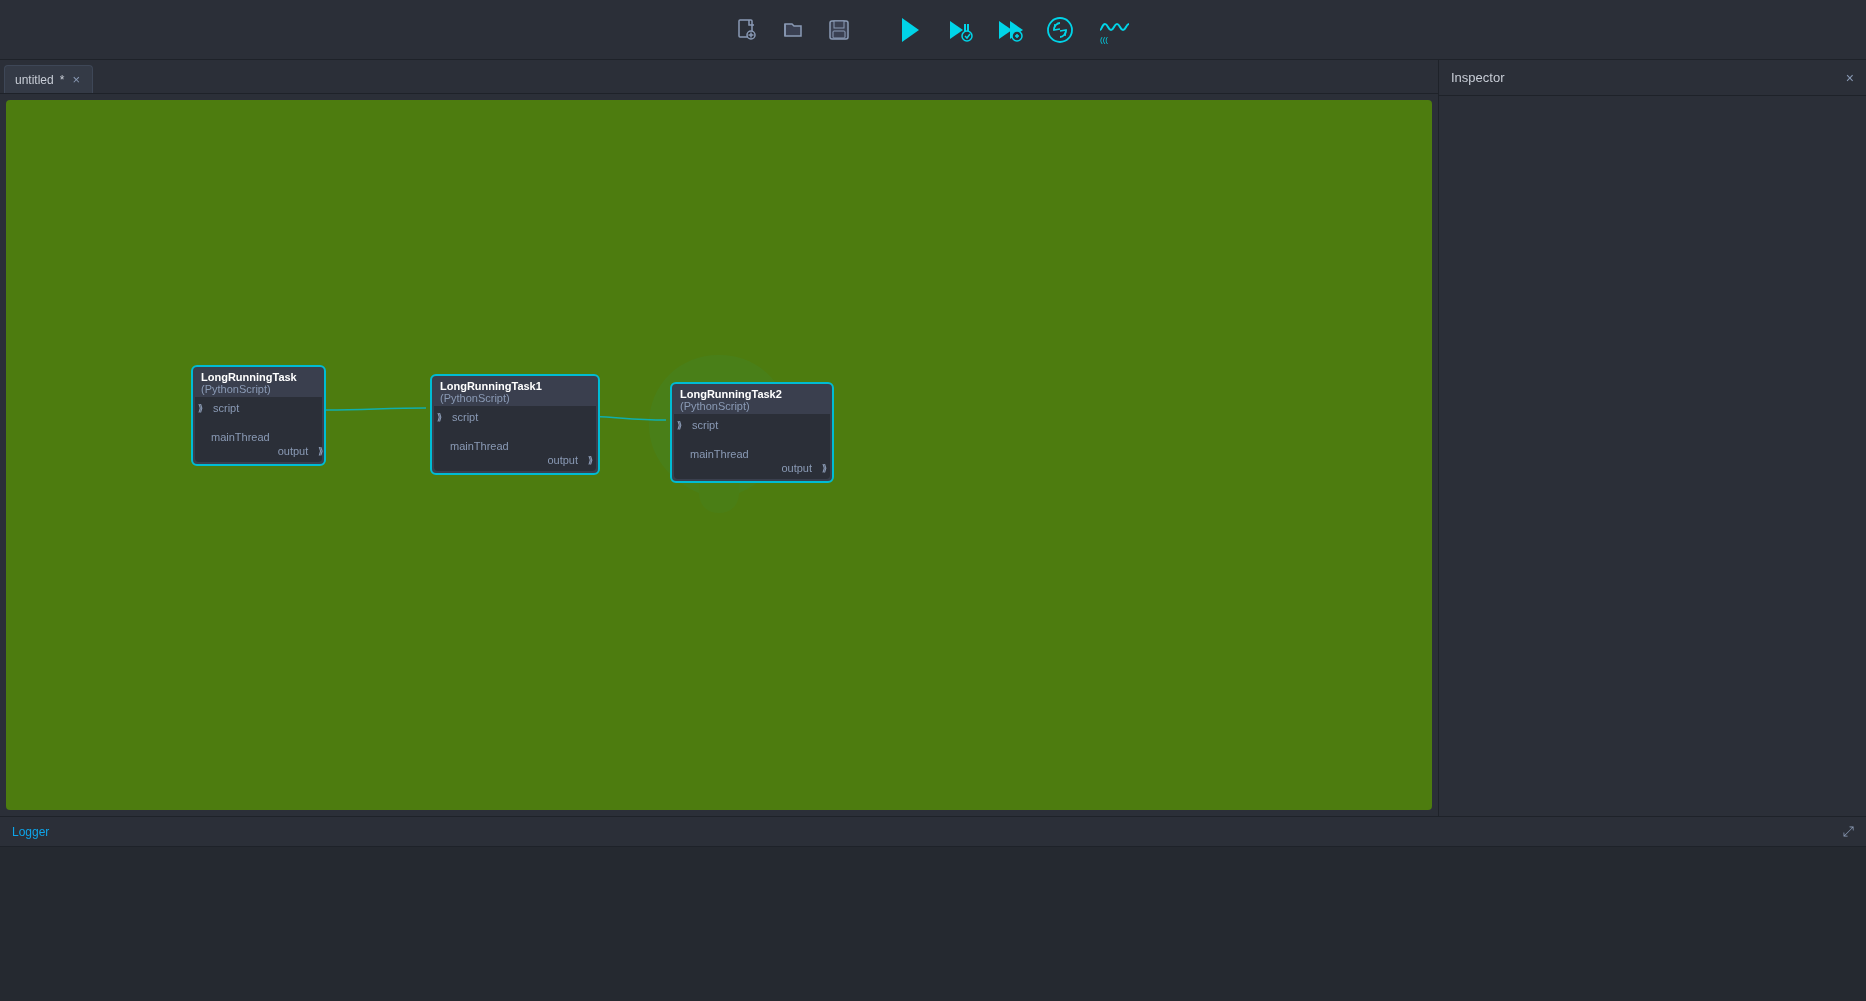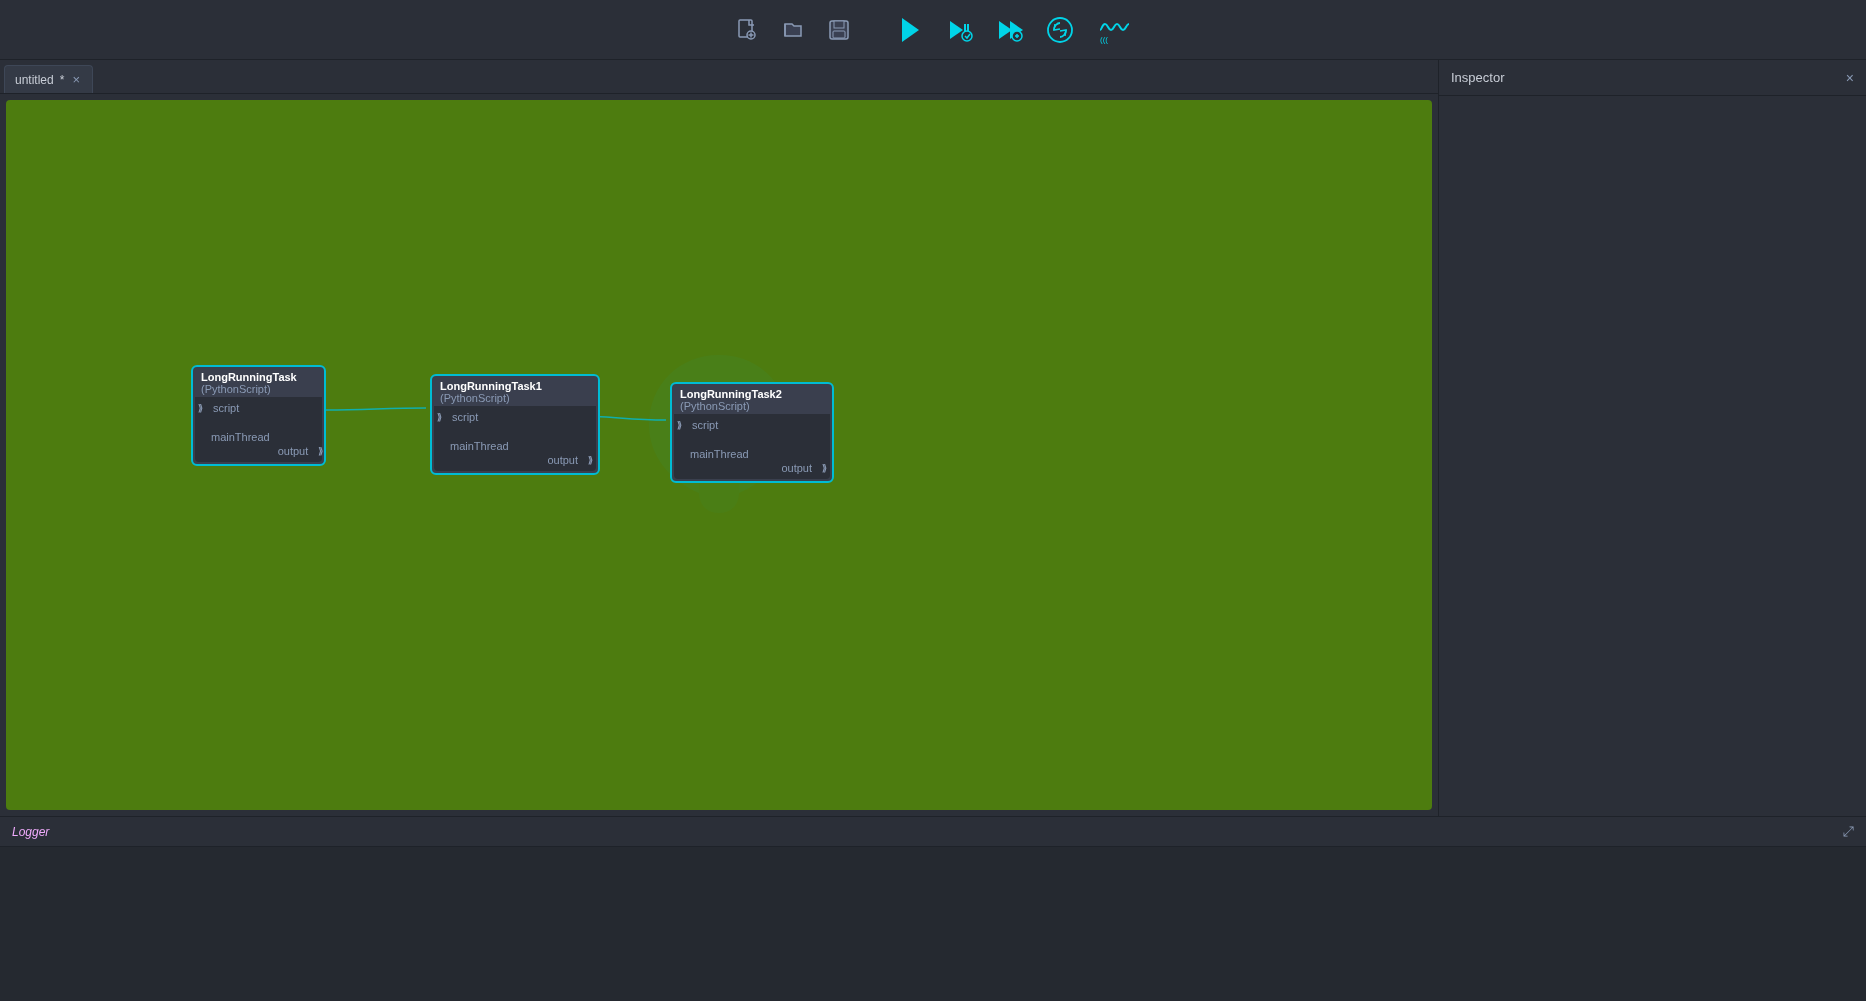--- a/index.html
+++ b/index.html
@@ -222,22 +222,21 @@
       background: #2b2f38;
       padding: 6px 12px;
       display: flex;
       align-items: center;
       justify-content: space-between;
       height: 30px;
       border-bottom: 1px solid #1e2229;
     }
     #logger-title {
       font-size: 12px;
-      color: #f0abfc;
-      font-style: italic;
+      color: #0ea5e9;
     }
     #logger-body {
       flex: 1;
       background: #252930;
       padding: 6px 10px;
     }
   </style>
 </head>
 <body>
 

